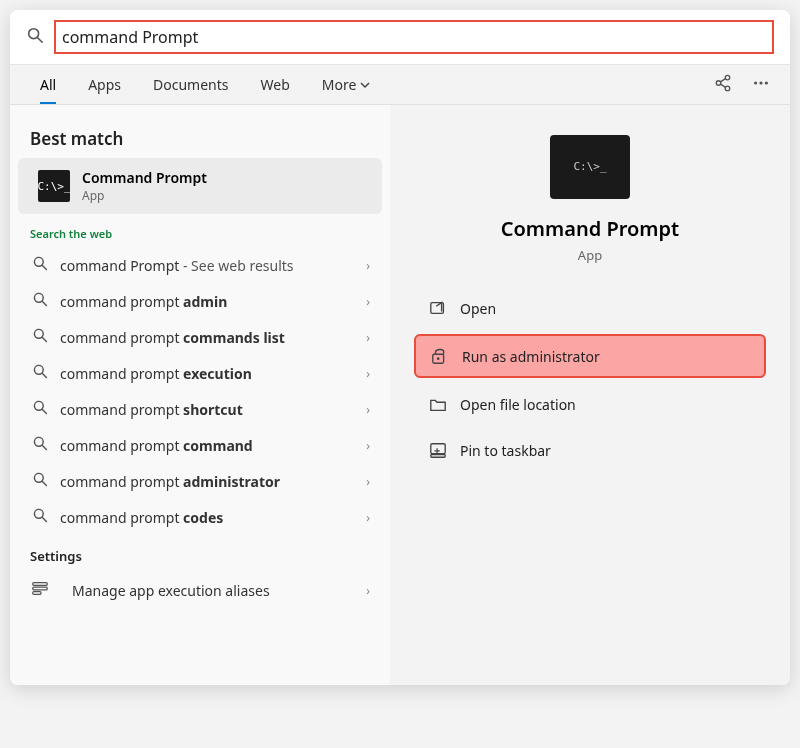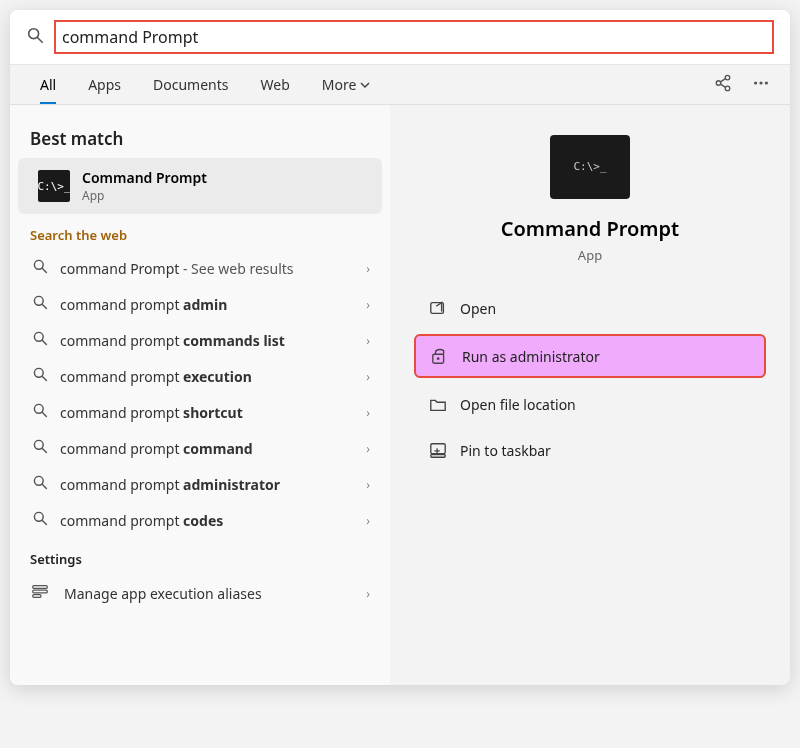--- a/index.html
+++ b/index.html
@@ -145,23 +145,23 @@
       font-weight: 600;
       color: #000;
     }
     .best-match-info .type {
       font-size: 12px;
       color: #666;
     }
 
     
     .search-web-title {
-      font-size: 13px;
+      font-size: 11px;
       font-weight: 600;
-      color: #a16207;
+      color: #15803d;
       padding: 12px 20px 6px;
     }
 
     .search-item {
       display: flex;
       align-items: center;
       padding: 8px 16px;
       cursor: pointer;
       border-radius: 4px;
       margin: 0 4px;
@@ -196,21 +196,21 @@
       color: #222;
       padding: 12px 20px 6px;
     }
     .settings-item {
       display: flex;
       align-items: center;
       padding: 8px 16px;
       cursor: pointer;
       border-radius: 4px;
       margin: 0 4px;
-      gap: 14px;
+      gap: 22px;
     }
     .settings-item-icon {
       color: #555;
       font-size: 15px;
       width: 20px;
       text-align: center;
     }
     .settings-item-text {
       font-size: 14px;
       color: #333;
@@ -266,21 +266,21 @@
     .action-item {
       display: flex;
       align-items: center;
       padding: 10px 14px;
       border-radius: 6px;
       cursor: pointer;
       gap: 12px;
     }
     .action-item.highlighted {
       border: 2px solid #e74c3c;
-      background: #f0abfc;
+      background: #fca5a5;
     }
 
     .action-icon {
       width: 20px;
       height: 20px;
       display: flex;
       align-items: center;
       justify-content: center;
       color: #444;
       font-size: 16px;

